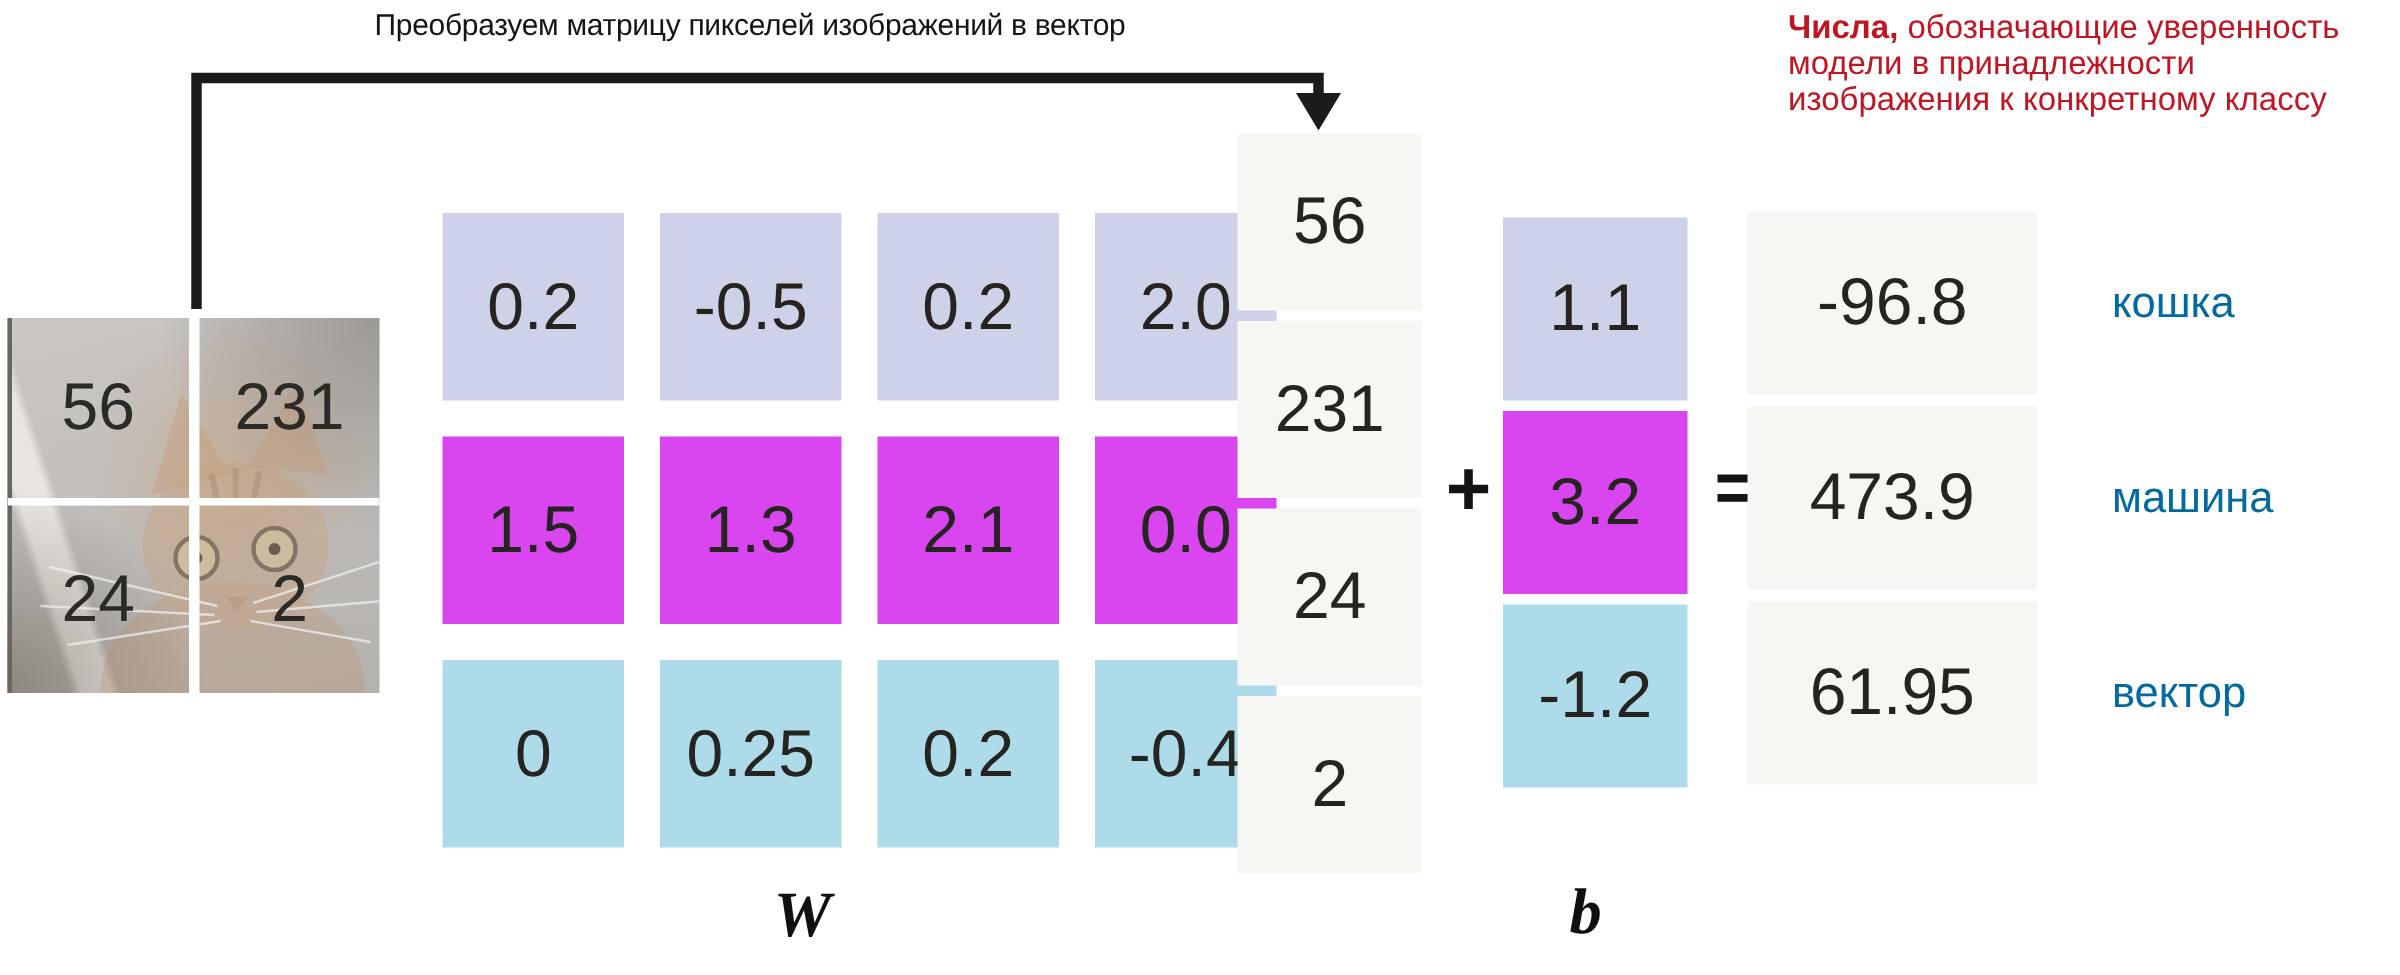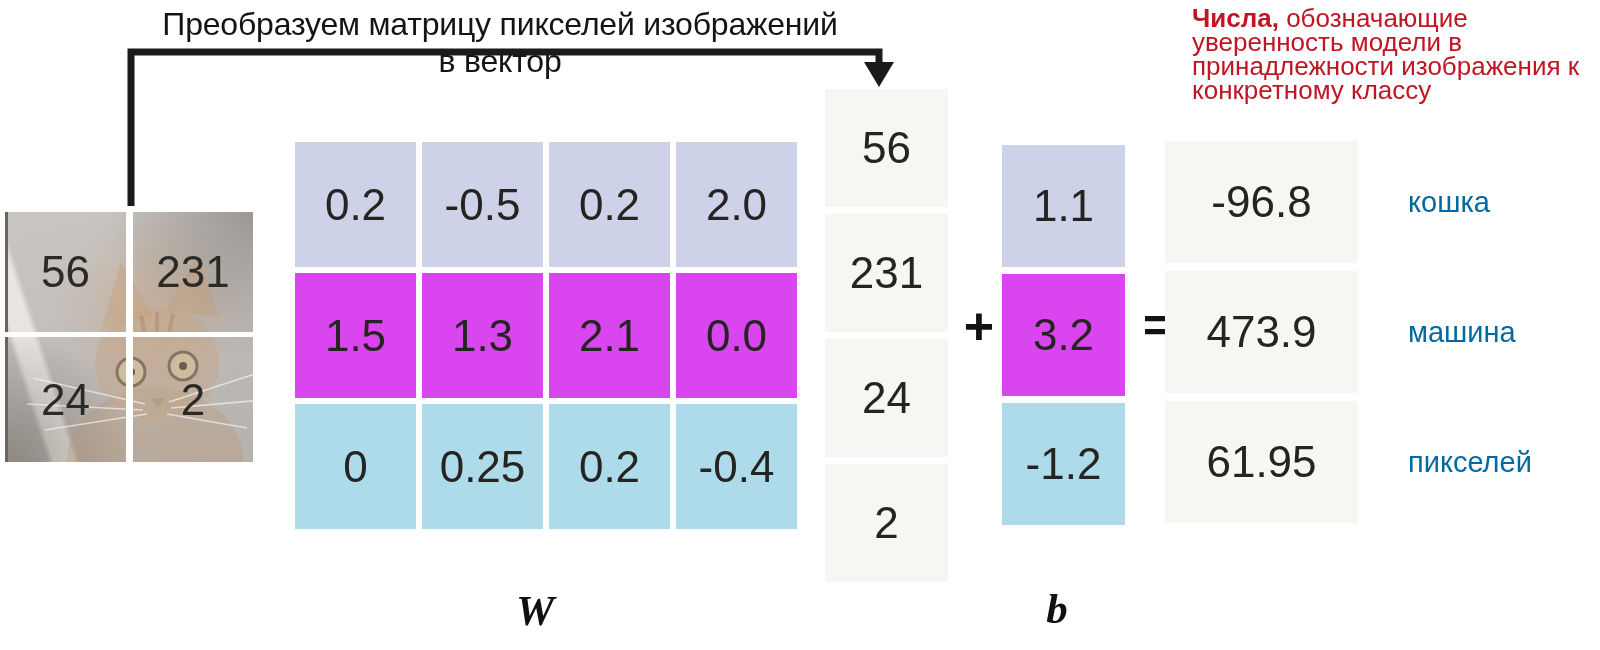--- a/index.html
+++ b/index.html
@@ -3,26 +3,26 @@
 <meta charset="utf-8">
 <style>
   html,body{margin:0;padding:0;background:#fff;}
   .canvas{
     position:relative;width:1600px;height:650px;overflow:hidden;background:#ffffff;
     font-family:"Liberation Sans","DejaVu Sans",sans-serif;
   }
   
   .caption-top{
     position:absolute;left:150px;top:6px;width:700px;text-align:center;
-    font-size:32px;font-weight:500;color:#141414;letter-spacing:-.2px;
+    font-size:20px;font-weight:500;color:#141414;letter-spacing:-.2px;
   }
   
   .annotation{
     position:absolute;left:1192px;top:6px;width:404px;
-    font-size:26px;line-height:24px;font-weight:500;color:#c01523;
+    font-size:22px;line-height:24px;font-weight:500;color:#c01523;
   }
   .annotation .ann-bold{font-weight:800;}
   
   .arrow-svg{position:absolute;left:0;top:0;}
   
   .cat{
     position:absolute;left:5px;top:212px;width:248px;height:250px;overflow:hidden;
     background:
       linear-gradient(90deg,#6b655e 0px,#6b655e 3px,rgba(0,0,0,0) 3px),
       radial-gradient(circle at 100% 0%,rgba(95,90,84,.40),rgba(95,90,84,0) 42%),
@@ -42,21 +42,21 @@
   .q-br{left:128px;top:125px;width:120px;height:125px;}
   
   .cell{display:flex;align-items:center;justify-content:center;
         font-size:44px;color:#262420;}
   .lav{background:#ced2e9;}
   .grn{background:#d946ef;}
   .blu{background:#aedbe9;}
   .gray{background:#f6f6f3;}
   .matrix{
     position:absolute;left:295px;top:142px;display:grid;
-    grid-template-columns:repeat(4,121px);grid-auto-rows:125px;gap:6px;
+    grid-template-columns:repeat(4,121px);grid-auto-rows:125px;gap:24px;
   }
   .xvec{
     position:absolute;left:825px;top:89px;display:grid;
     grid-template-columns:123px;grid-auto-rows:118px;gap:7px;
   }
   .bvec{
     position:absolute;left:1002px;top:145px;display:grid;
     grid-template-columns:123px;grid-auto-rows:122px;gap:7px;
   }
   .scores{
@@ -149,19 +149,19 @@
 
   <div class="scores">
     <div class="cell gray">-96.8</div>
     <div class="cell gray">473.9</div>
     <div class="cell gray">61.95</div>
   </div>
 
   <div class="labels">
     <div class="class-label">кошка</div>
     <div class="class-label">машина</div>
-    <div class="class-label">пикселей</div>
+    <div class="class-label">вектор</div>
   </div>
 
   <div class="sym sym-w">W</div>
   <div class="sym sym-b">b</div>
 
 </div>
 
 </body></html>

